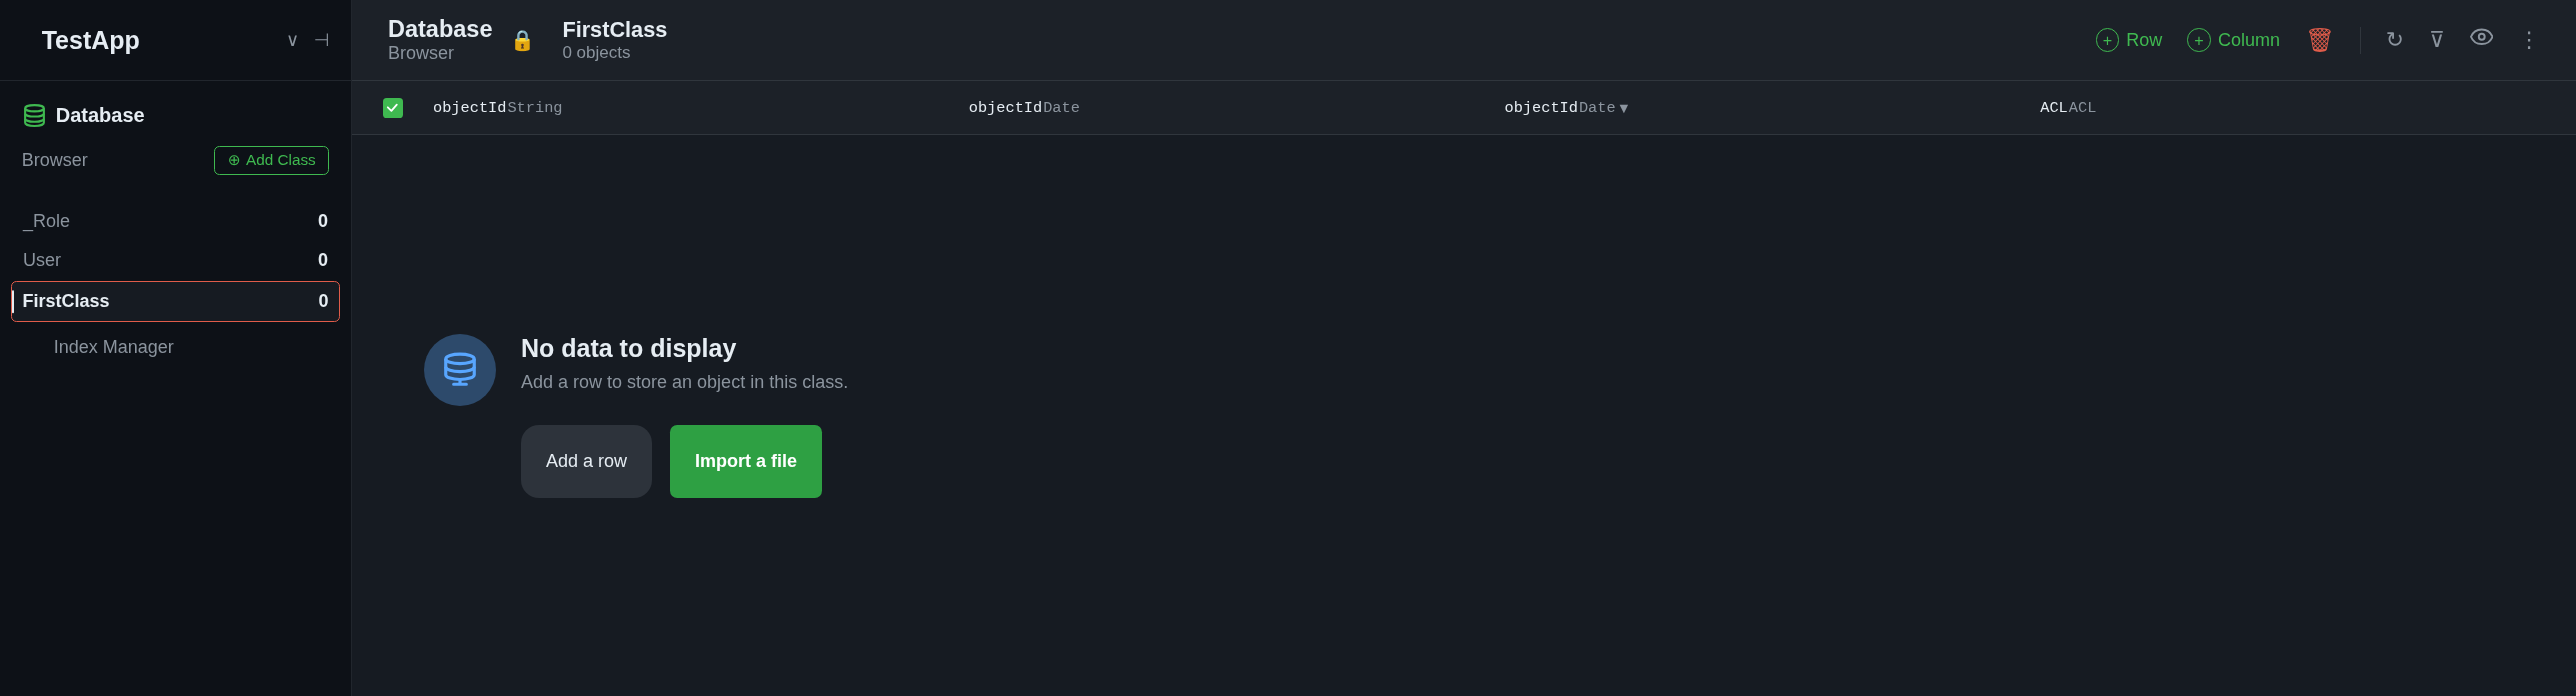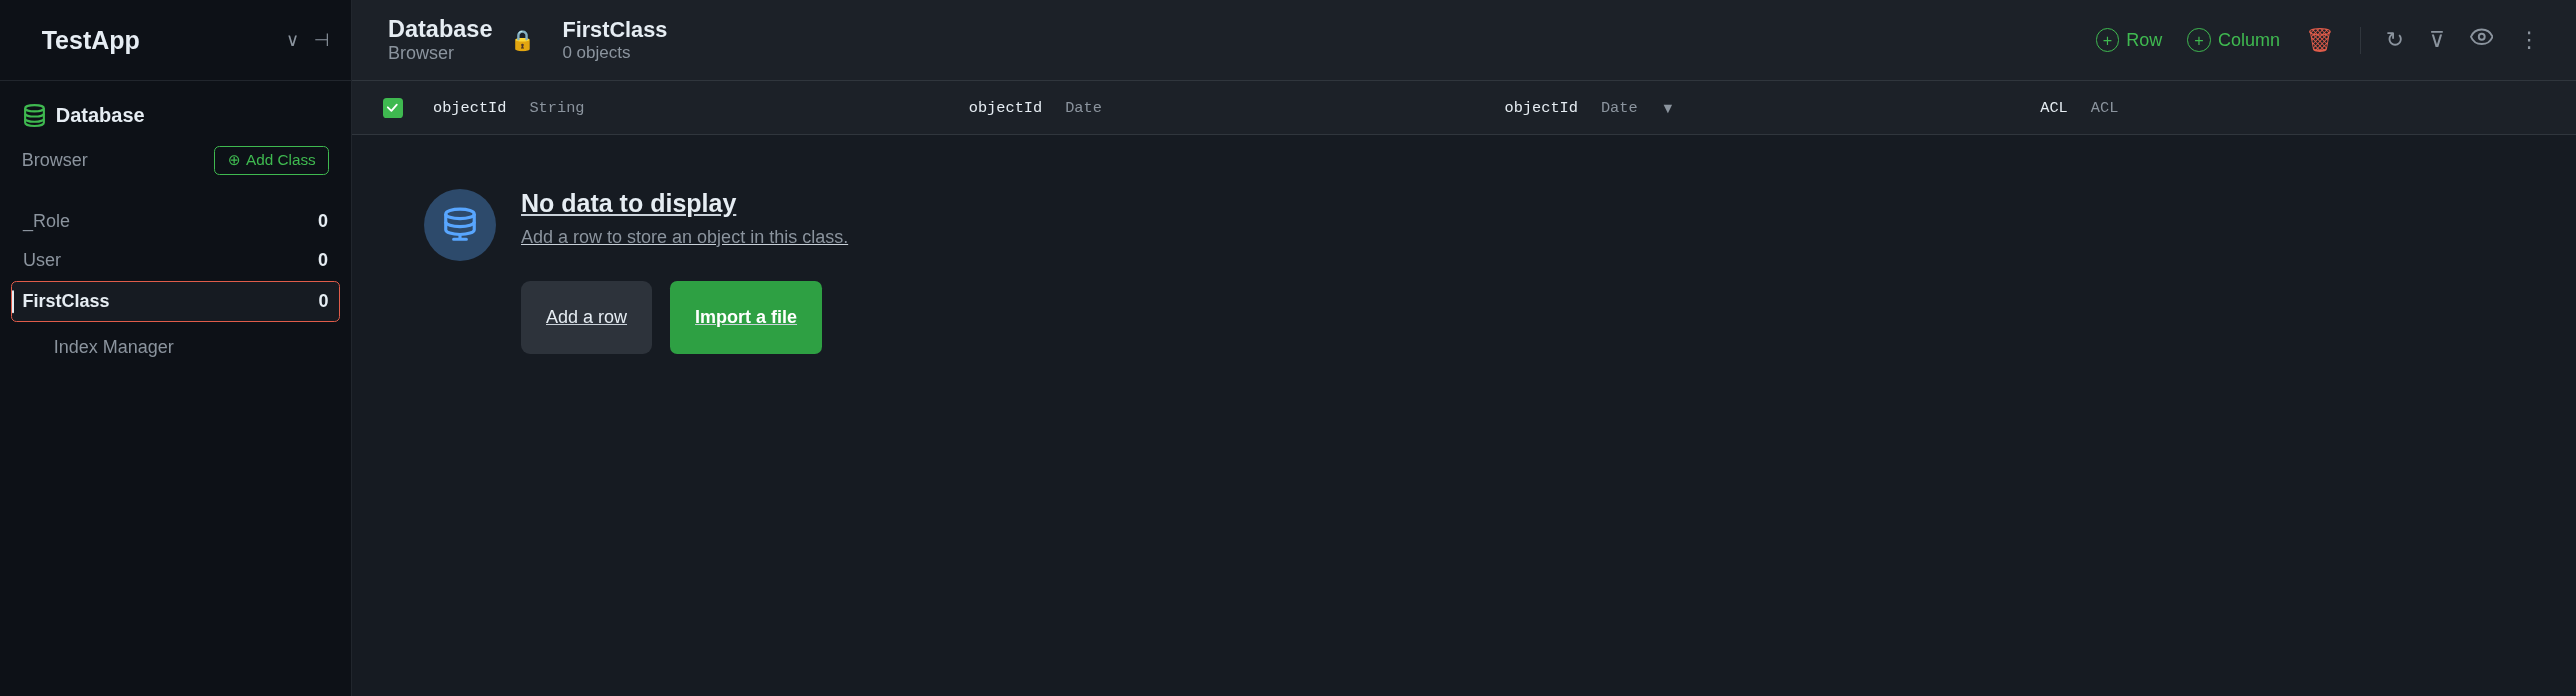--- a/index.html
+++ b/index.html
@@ -278,21 +278,21 @@
       border-radius: 3.6px;
       display: flex;
       align-items: center;
       justify-content: center;
       cursor: pointer;
     }
 
     .col-header {
       display: flex;
       align-items: center;
-      gap: 23px;
+      gap: 1px;
       font-size: 16.2px;
       padding: 0 18px;
       color: #8b949e;
       flex: 1;
     }
 
     .col-name {
       color: #e6edf3;
       font-family: 'Courier New', monospace;
       font-size: 15.3px;
@@ -308,22 +308,22 @@
       color: #8b949e;
       font-size: 14.4px;
     }
 
     
     .empty-state {
       flex: 1;
       display: flex;
       flex-direction: column;
       align-items: flex-start;
+      justify-content: center;
       padding: 54px 72px;
-      text-decoration: underline;
     }
 
     .empty-state-inner {
       display: flex;
       flex-direction: column;
       align-items: flex-start;
     }
 
     .empty-icon-wrapper {
       width: 72px;
@@ -351,21 +351,21 @@
 
     .empty-actions {
       display: flex;
       gap: 18px;
     }
 
     .btn-secondary {
       background: #2d333b;
       color: #e6edf3;
       border: none;
-      border-radius: 9px;
+      border-radius: 18px;
       padding: 12.6px 25px;
       font-size: 18px;
       cursor: pointer;
     }
 
     .btn-primary {
       background: #2ea043;
       color: #fff;
       border: none;
       border-radius: 7.2px;

